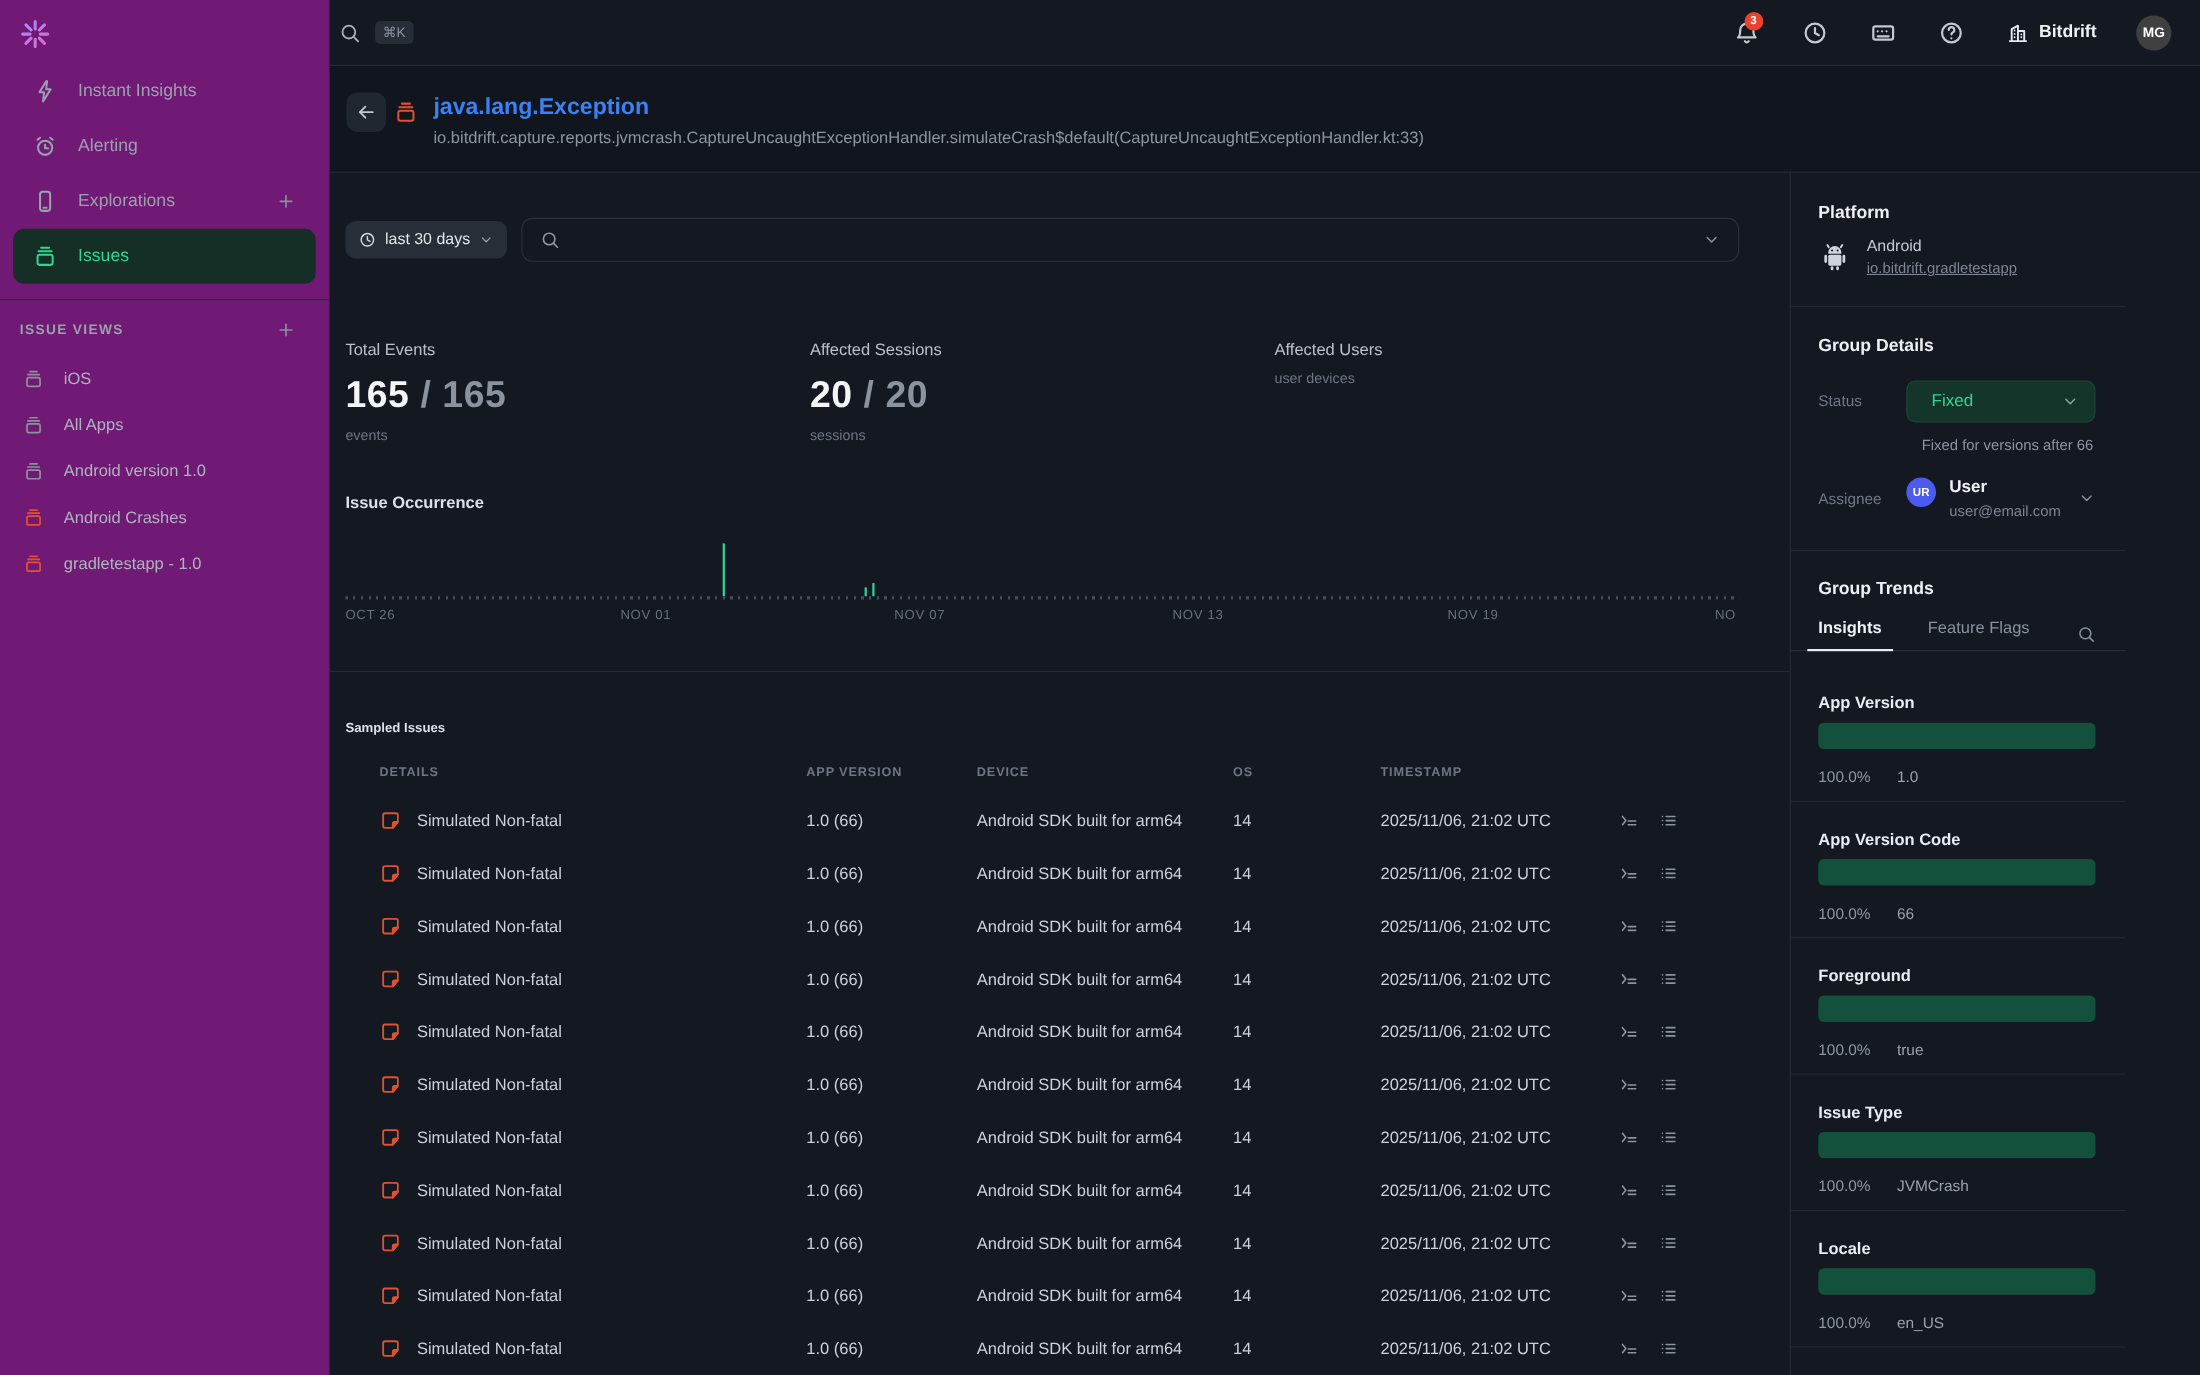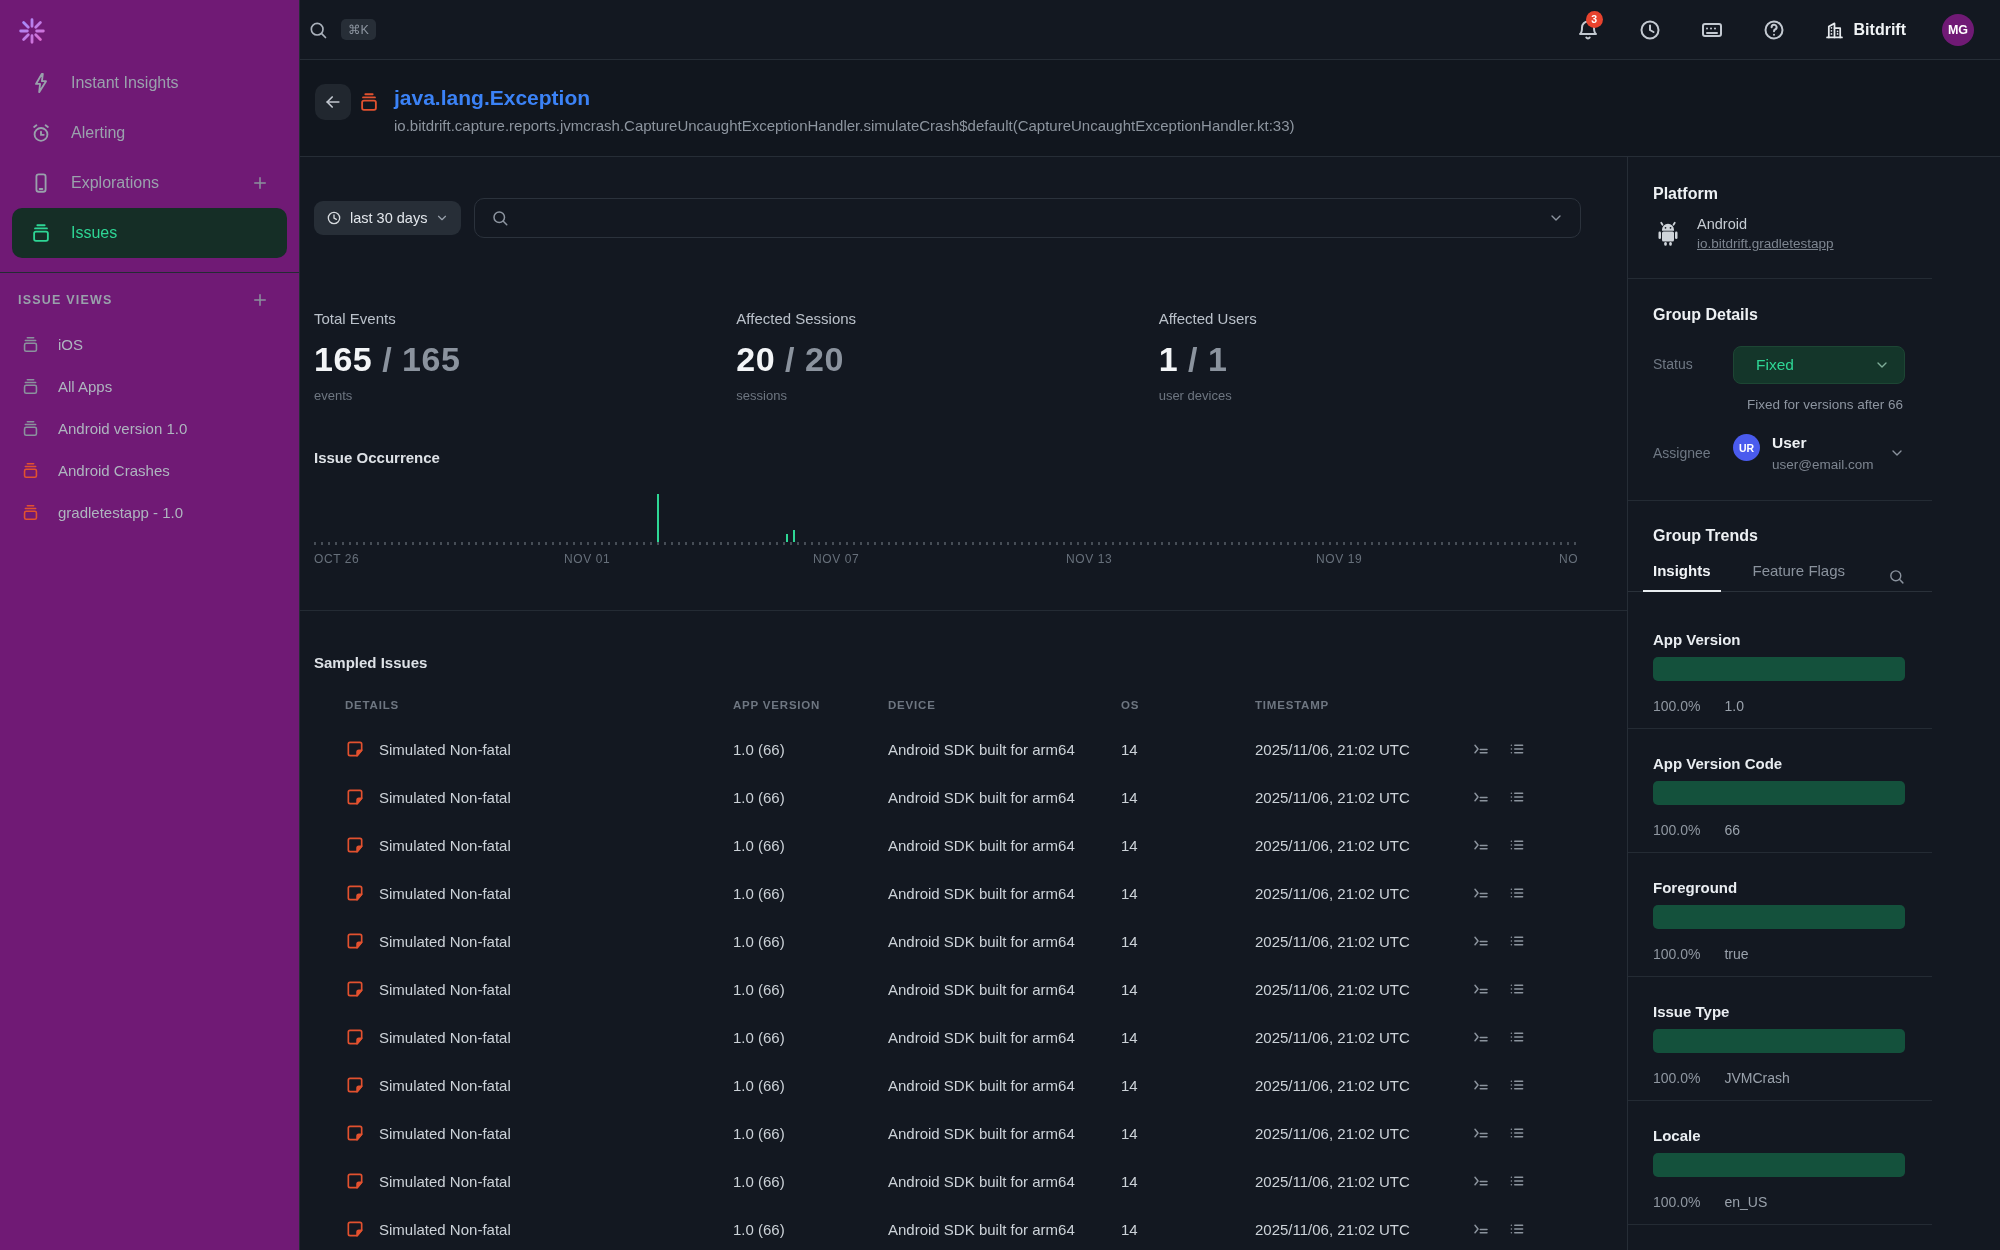--- a/index.html
+++ b/index.html
@@ -32,21 +32,21 @@
   .topbar { position:absolute; left:270px; top:0; width:1730px; height:60px; border-bottom:1px solid #262d36; display:flex; align-items:center; }
   .tb-search { display:flex; align-items:center; margin-left:38px; cursor:pointer; }
   .tb-search .sicon { width:20px; height:20px; color:#aab1bb; }
   .kbd { margin-left:13px; background:#272e37; color:#8d95a0; font-size:12.5px; border-radius:5px; padding:3px 7px; }
   .tb-right { margin-left:auto; display:flex; align-items:center; gap:0; }
   .tb-btn { position:relative; width:24px; height:24px; color:#c3c9d1; margin-right:38px; cursor:pointer; }
   .badge { position:absolute; top:-7px; left:10px; min-width:17px; height:17px; border-radius:9px; background:#e8432e; color:#fff; font-size:10.5px; font-weight:bold; display:flex; align-items:center; justify-content:center; padding:0 4px; }
   .brand { display:flex; align-items:center; gap:9px; margin-right:36px; cursor:pointer; }
   .brand .bicon { width:21px; height:21px; color:#e6eaee; }
   .brand-name { font-size:16px; font-weight:bold; color:#f0f3f5; }
-  .avatar { width:32px; height:32px; border-radius:50%; background:#701a75; color:#fff; font-size:12.5px; font-weight:bold; display:flex; align-items:center; justify-content:center; margin-right:26px; cursor:pointer; }
+  .avatar { width:32px; height:32px; border-radius:50%; background:#404040; color:#fff; font-size:12.5px; font-weight:bold; display:flex; align-items:center; justify-content:center; margin-right:26px; cursor:pointer; }
 
   
   .page-header { position:absolute; left:270px; top:60px; width:1730px; height:97px; background:#11161e; border-bottom:1px solid #262d36; }
   .back-btn { position:absolute; left:45px; top:24px; width:36px; height:36px; border-radius:10px; background:#21272f; color:#c3c9d1; display:flex; align-items:center; justify-content:center; cursor:pointer; }
   .back-btn svg { width:20px; height:20px; }
   .ph-icon { position:absolute; left:88px; top:31px; width:22px; height:22px; color:#e2512f; }
   .ph-text { position:absolute; left:124px; top:26px; }
   .ph-text .t { font-size:21px; font-weight:bold; color:#3b82f6; line-height:24px; }
   .ph-text .s { font-size:15px; color:#8d959f; line-height:20px; margin-top:6px; }
 
@@ -69,21 +69,21 @@
 
   .chart-title { margin:46px 46px 0 44px; font-size:15px; font-weight:bold; color:#dde1e6; }
   .chart { position:relative; margin:0 46px 0 44px; height:104px; }
   .chart .baseline { position:absolute; left:0; right:0; top:76px; height:3px;
     background-image:repeating-linear-gradient(90deg,#464d56 0 2px,transparent 2px 7px); }
   .chart .bar { position:absolute; width:2px; background:#2ed695; bottom:28px; }
   .chart .xtick { position:absolute; top:86px; font-size:12px; letter-spacing:.6px; color:#67707b; white-space:nowrap; }
 
   .main-divider { margin-top:40px; border-top:1px solid #242b34; }
 
-  .tbl-title { margin:43px 46px 0 44px; font-size:15px; font-weight:bold; color:#dde1e6; }
+  .tbl-title { margin:43px 46px 0 44px; font-size:12px; font-weight:bold; color:#dde1e6; }
   .tbl { margin:28px 46px 0 75px; }
   .tbl-head { display:flex; font-size:11.5px; font-weight:bold; letter-spacing:.8px; color:#6e7681; }
   .tbl-row { display:flex; align-items:center; height:48px; margin-top:0; font-size:15px; color:#ccd2d8; }
   .tbl-rows { margin-top:14px; }
   .c-details { width:388px; display:flex; align-items:center; }
   .c-ver { width:155px; }
   .c-dev { width:233px; }
   .c-os  { width:134px; }
   .c-ts  { width:195px; }
   .c-act { display:flex; gap:18px; margin-left:22px; color:#8b939d; }
@@ -414,21 +414,20 @@
         <div class="num"><span>165</span><span class="den"> / </span><span class="den">165</span></div>
         <div class="sub">events</div>
       </div>
       <div class="stat">
         <div class="lbl">Affected Sessions</div>
         <div class="num"><span>20</span><span class="den"> / </span><span class="den">20</span></div>
         <div class="sub">sessions</div>
       </div>
       <div class="stat">
         <div class="lbl">Affected Users</div>
-        <div class="num"><span>1</span><span class="den"> / </span><span class="den">1</span></div>
         <div class="sub">user devices</div>
       </div>
     </div>
 
     <div class="chart-title">Issue Occurrence</div>
     <div class="chart">
       <div class="bar" style="left:343px; height:48px;"></div>
       <div class="bar" style="left:472px; height:8px;"></div>
       <div class="bar" style="left:479px; height:12px;"></div>
       <div class="baseline"></div>

